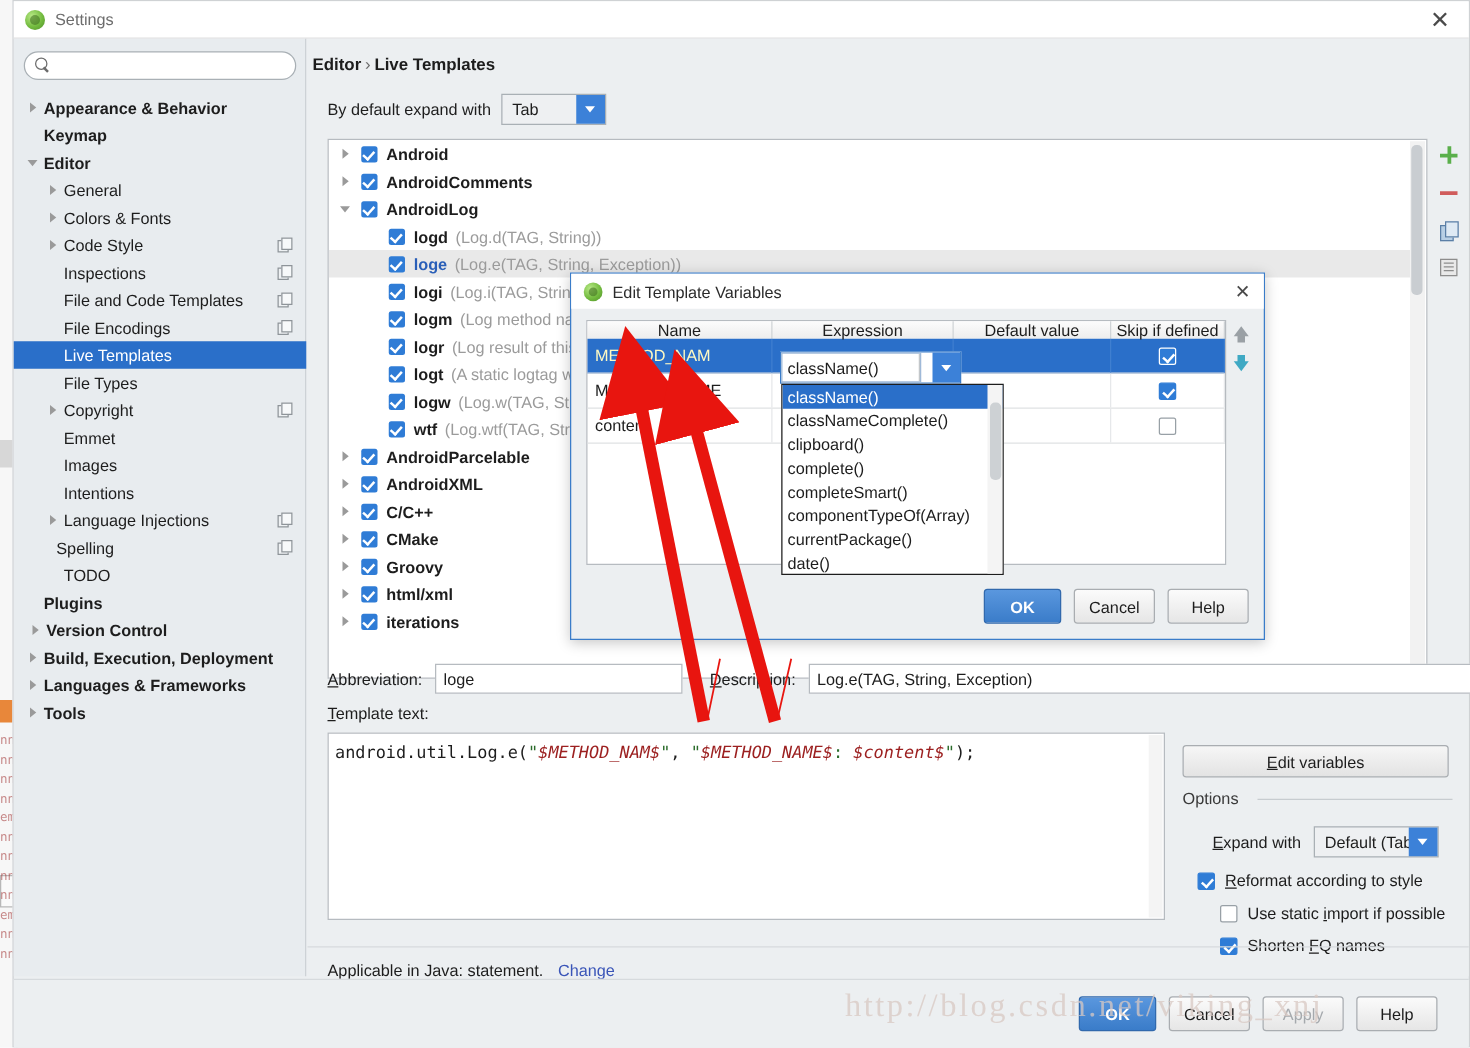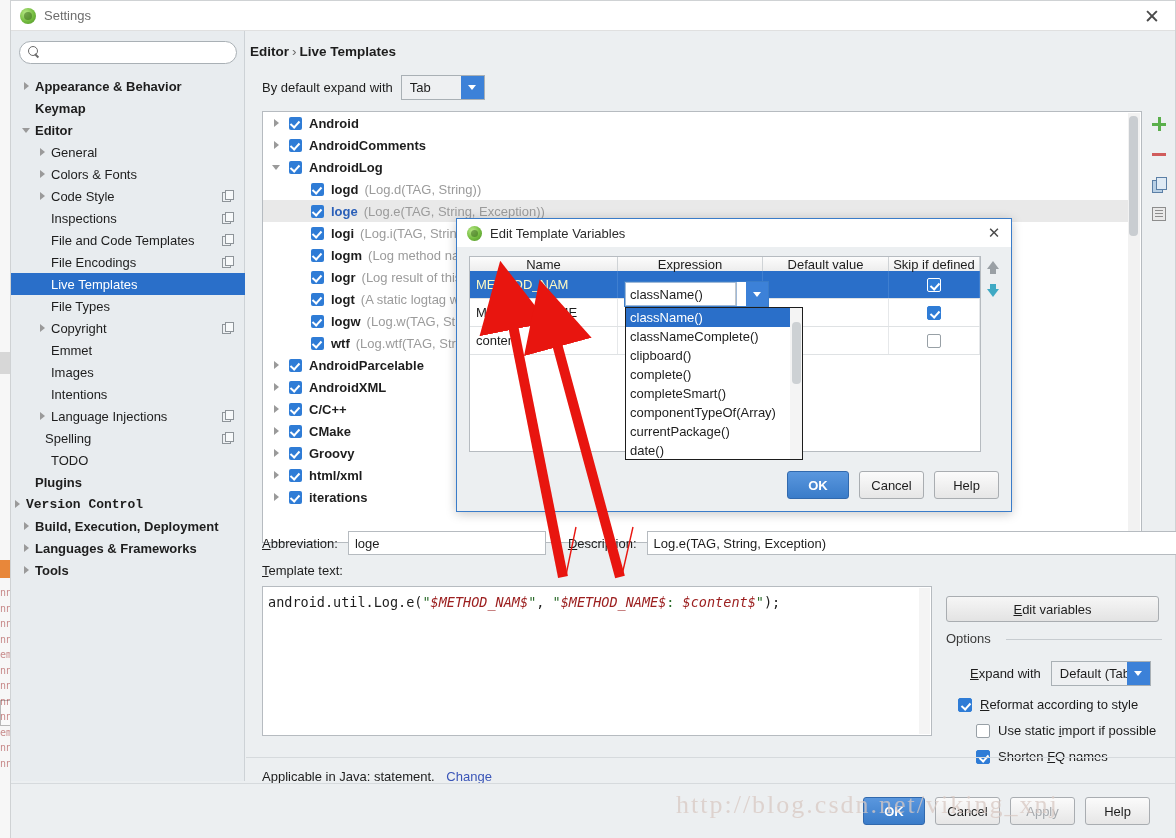--- a/index.html
+++ b/index.html
@@ -526,21 +526,21 @@
             <span class="copy-badge"></span>
           </div>
           <div class="trow" style="padding-left: 26px;">
             <span class="arrow"></span>
             <span class="tlabel">TODO</span>
           </div>
           <div class="trow" style="padding-left: 10px;">
             <span class="arrow"></span>
             <span class="tlabel bold">Plugins</span>
           </div>
-          <div class="trow" style="padding-left: 1px; font-family: Liberation Mono, monospace;">
+          <div class="trow" style="padding-left: 12px;">
             <span class="arrow right"></span>
             <span class="tlabel bold">Version Control</span>
           </div>
           <div class="trow" style="padding-left: 10px;">
             <span class="arrow right"></span>
             <span class="tlabel bold">Build, Execution, Deployment</span>
           </div>
           <div class="trow" style="padding-left: 10px;">
             <span class="arrow right"></span>
             <span class="tlabel bold">Languages &amp; Frameworks</span>

